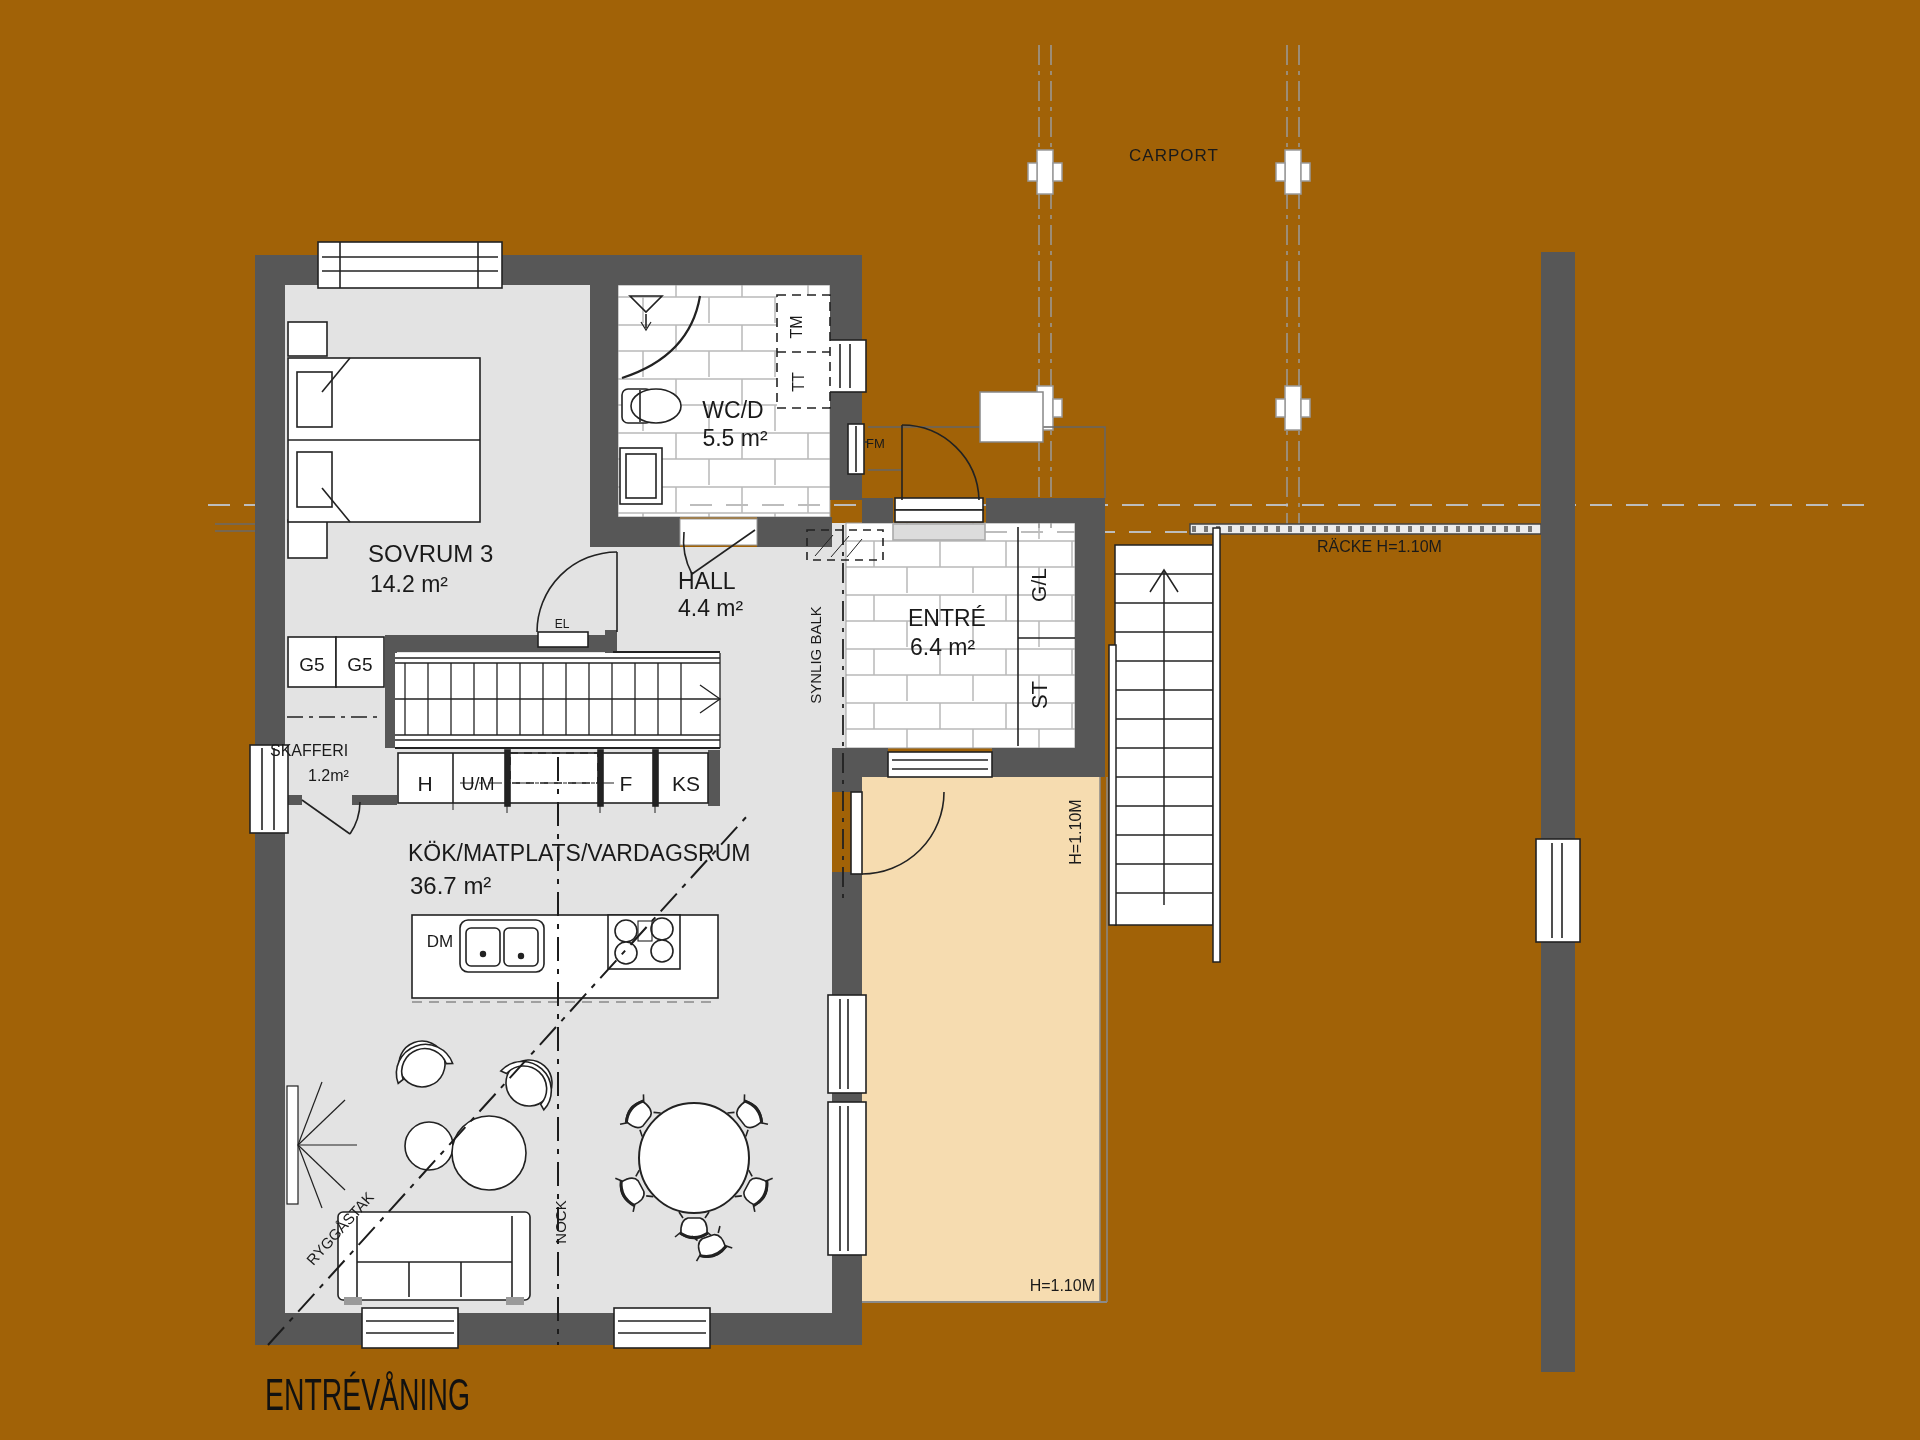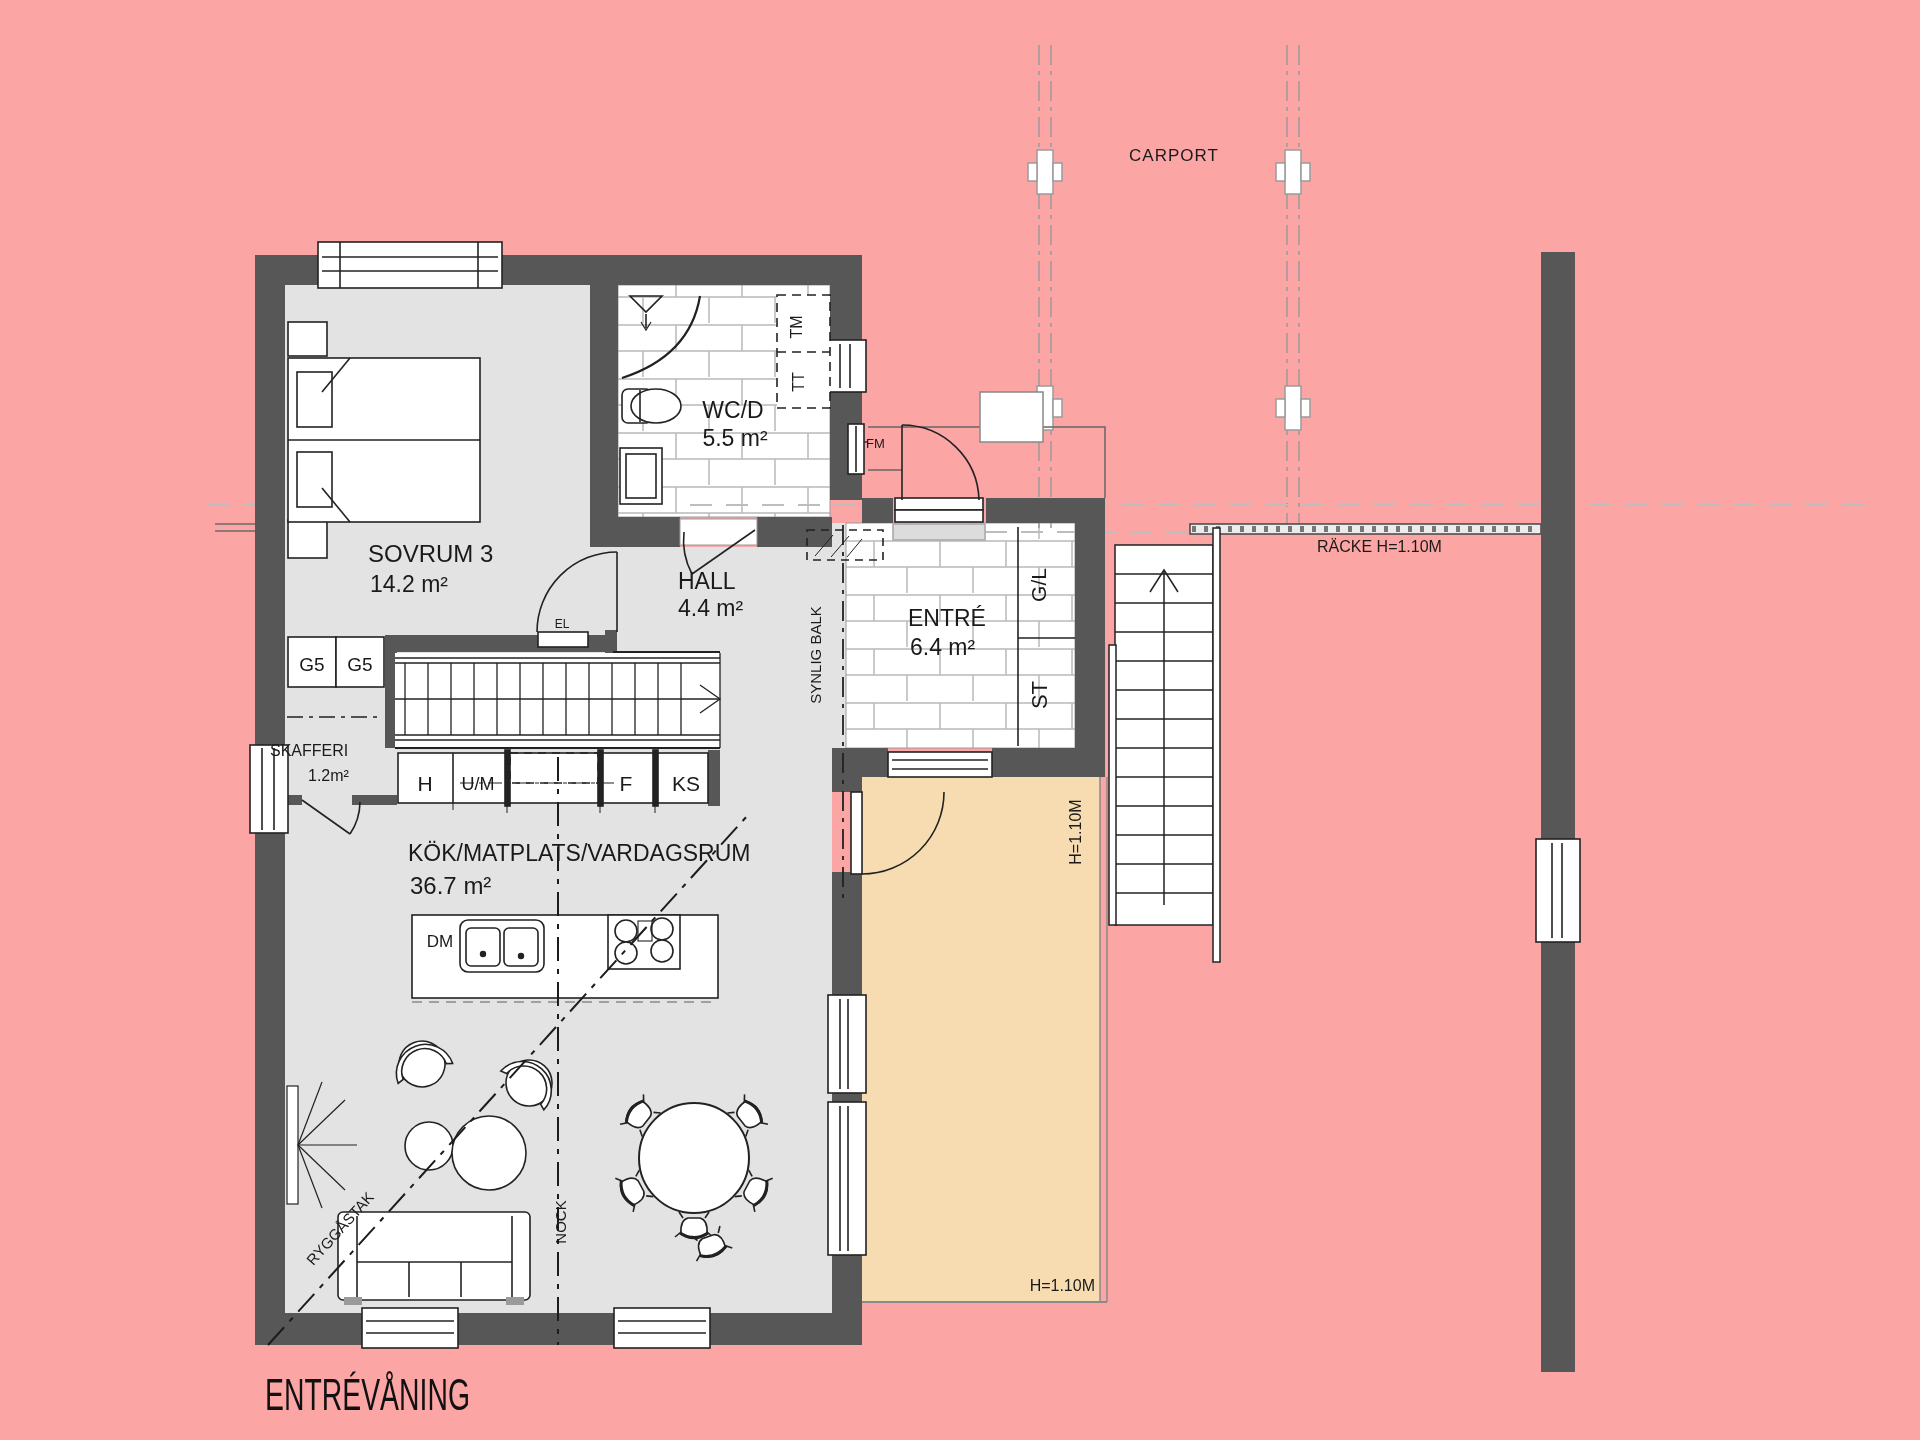--- a/index.html
+++ b/index.html
@@ -1,16 +1,16 @@
 <!DOCTYPE html>
 <html><head>
 <meta charset="utf-8">
 <style>
   html,body{margin:0;padding:0;background:#ffffff;}
-  .page{width:1920px;height:1440px;position:relative;background:#fca5a5;overflow:hidden;}
+  .page{width:1920px;height:1440px;position:relative;background:#a16207;overflow:hidden;}
   svg{display:block;}
   text{font-family:"Liberation Sans","DejaVu Sans",sans-serif;fill:#1a1a1a;}
   .t-title{font-family:"Liberation Sans","DejaVu Sans",sans-serif;fill:#111;}
 </style>
 </head>
 <body>
 
 <div class="page">
 <svg width="1920" height="1440" viewBox="0 0 1920 1440">
   <defs>

